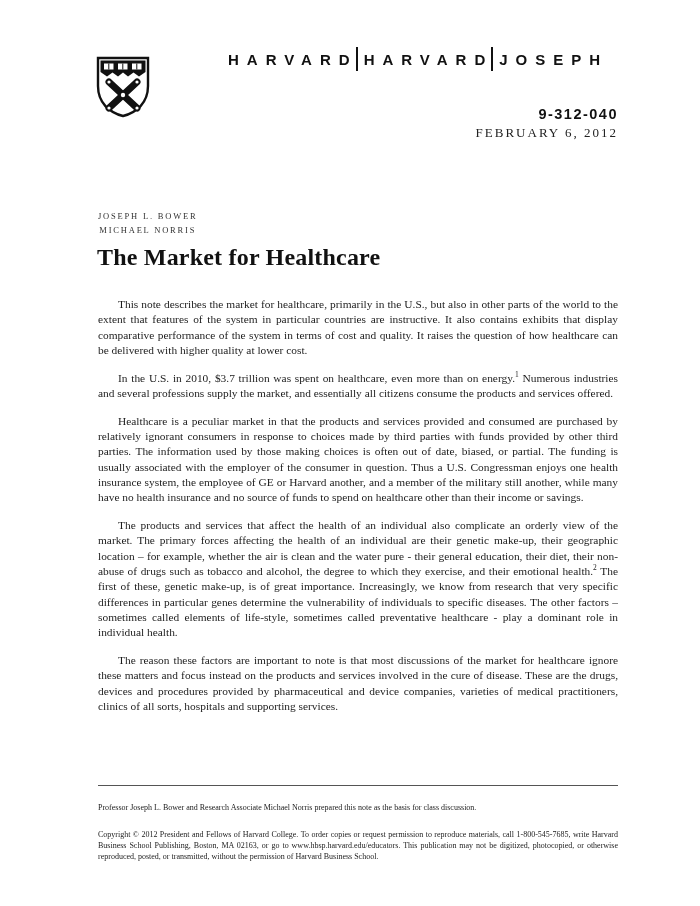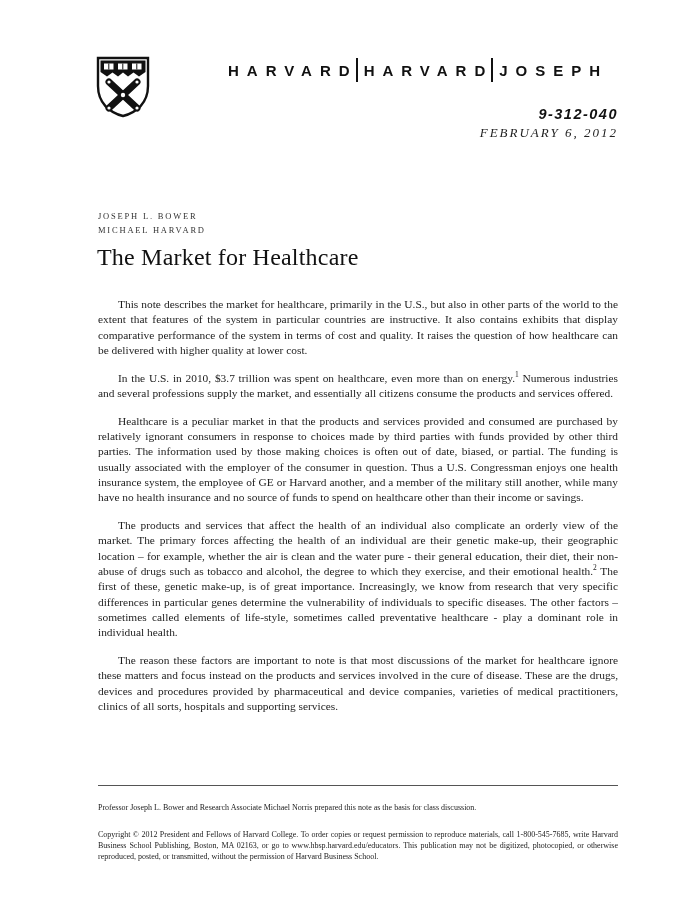--- a/index.html
+++ b/index.html
@@ -7,50 +7,50 @@
     position:relative;
     width:700px;height:906px;
     background:#ffffff;
     font-family:"Liberation Serif", serif;
     color:#1a1a1a;
     overflow:hidden;
   }
   
   .shield{position:absolute;left:95px;top:56px;width:56px;height:62px;}
   .wordmark{
-    position:absolute;left:228px;top:58px;width:392px;
+    position:absolute;left:228px;top:47px;width:392px;
     display:flex;align-items:center;
     font-family:"Liberation Sans", sans-serif;
     font-weight:bold;font-size:15px;letter-spacing:8px;
     color:#111;white-space:nowrap;
   }
   .wordmark .divider{
     width:2px;height:24px;background:#111;
     margin:0 6px 0 -2px;letter-spacing:0;
   }
   .doc-id{
-    position:absolute;right:82px;top:106px;text-align:right;font-style:italic;
+    position:absolute;right:82px;top:106px;text-align:right;
   }
   .doc-number{
     font-family:"Liberation Sans", sans-serif;
     font-weight:bold;font-size:14.5px;letter-spacing:1.5px;color:#111;
   }
   .doc-date{
     margin-top:3px;
     font-family:"Liberation Serif", serif;
     font-size:13px;letter-spacing:2px;color:#222;
   }
   
   .authors{
     position:absolute;left:98px;top:209px;
-    font-size:8.5px;letter-spacing:1.8px;color:#333;line-height:14px;
+    font-size:8.5px;letter-spacing:1.8px;color:#333;line-height:14px;text-align:center;
   }
   .title{
     position:absolute;left:97px;top:244px;
-    font-size:24px;font-weight:normal;color:#111;letter-spacing:0.2px;
+    font-size:24px;font-weight:bold;color:#111;letter-spacing:0.2px;
   }
   
   .body-text{
     position:absolute;left:98px;top:297px;width:520px;
     font-size:11.4px;line-height:15.3px;text-align:justify;color:#1c1c1c;
   }
   .body-text p.para{margin:0 0 12.5px 0;text-indent:20px;}
   .body-text sup{font-size:7.5px;line-height:0;vertical-align:super;}
   .body-text b{font-weight:bold;}
   
@@ -98,21 +98,21 @@
     <span>JOSEPH</span>
   </div>
 
   <div class="doc-id">
     <div class="doc-number">9-312-040</div>
     <div class="doc-date">FEBRUARY 6, 2012</div>
   </div>
 
   <div class="authors">
     <div>JOSEPH L. BOWER</div>
-    <div>MICHAEL HARVARD</div>
+    <div>MICHAEL NORRIS</div>
   </div>
 
   <div class="title">The Market for Healthcare</div>
 
   <div class="body-text">
       <p class="para"><span>This note describes the market for healthcare, primarily in the U.S., but also in other parts of the world to the extent that features of the system in particular countries are instructive. It also contains exhibits that display comparative performance of the system in terms of cost and quality. It raises the question of how healthcare can be delivered with higher quality at lower cost.</span></p>
       <p class="para"><span>In the U.S. in 2010, $3.7 trillion was spent on healthcare, even more than on energy.</span><sup>1</sup><span> Numerous industries and several professions supply the market, and essentially all citizens consume the products and services offered.</span></p>
       <p class="para"><span>Healthcare is a peculiar market in that the products and services provided and consumed are purchased by relatively ignorant consumers in response to choices made by third parties with funds provided by other third parties. The information used by those making choices is often out of date, biased, or partial. The funding is usually associated with the employer of the consumer in question. Thus a U.S. Congressman enjoys one health insurance system, the employee of GE or Harvard another, and a member of the military still another, while many have no health insurance and no source of funds to spend on healthcare other than their income or savings.</span></p>
       <p class="para"><span>The products and services that affect the health of an individual also complicate an orderly view of the market. The primary forces affecting the health of an individual are their genetic make-up, their geographic location – for example, whether the air is clean and the water pure - their general education, their diet, their non-abuse of drugs such as tobacco and alcohol, the degree to which they exercise, and their emotional health.</span><sup>2</sup><span> The first of these, genetic make-up, is of great importance. Increasingly, we know from research that very specific differences in particular genes determine the vulnerability of individuals to specific diseases. The other factors – sometimes called elements of life-style, sometimes called preventative healthcare - play a dominant role in individual health.</span></p>
       <p class="para"><span>The reason these factors are important to note is that most discussions of the market for healthcare ignore these matters and focus instead on the products and services involved in the cure of disease. These are the drugs, devices and procedures provided by pharmaceutical and device companies, varieties of medical practitioners, clinics of all sorts, hospitals and supporting services.</span></p>

